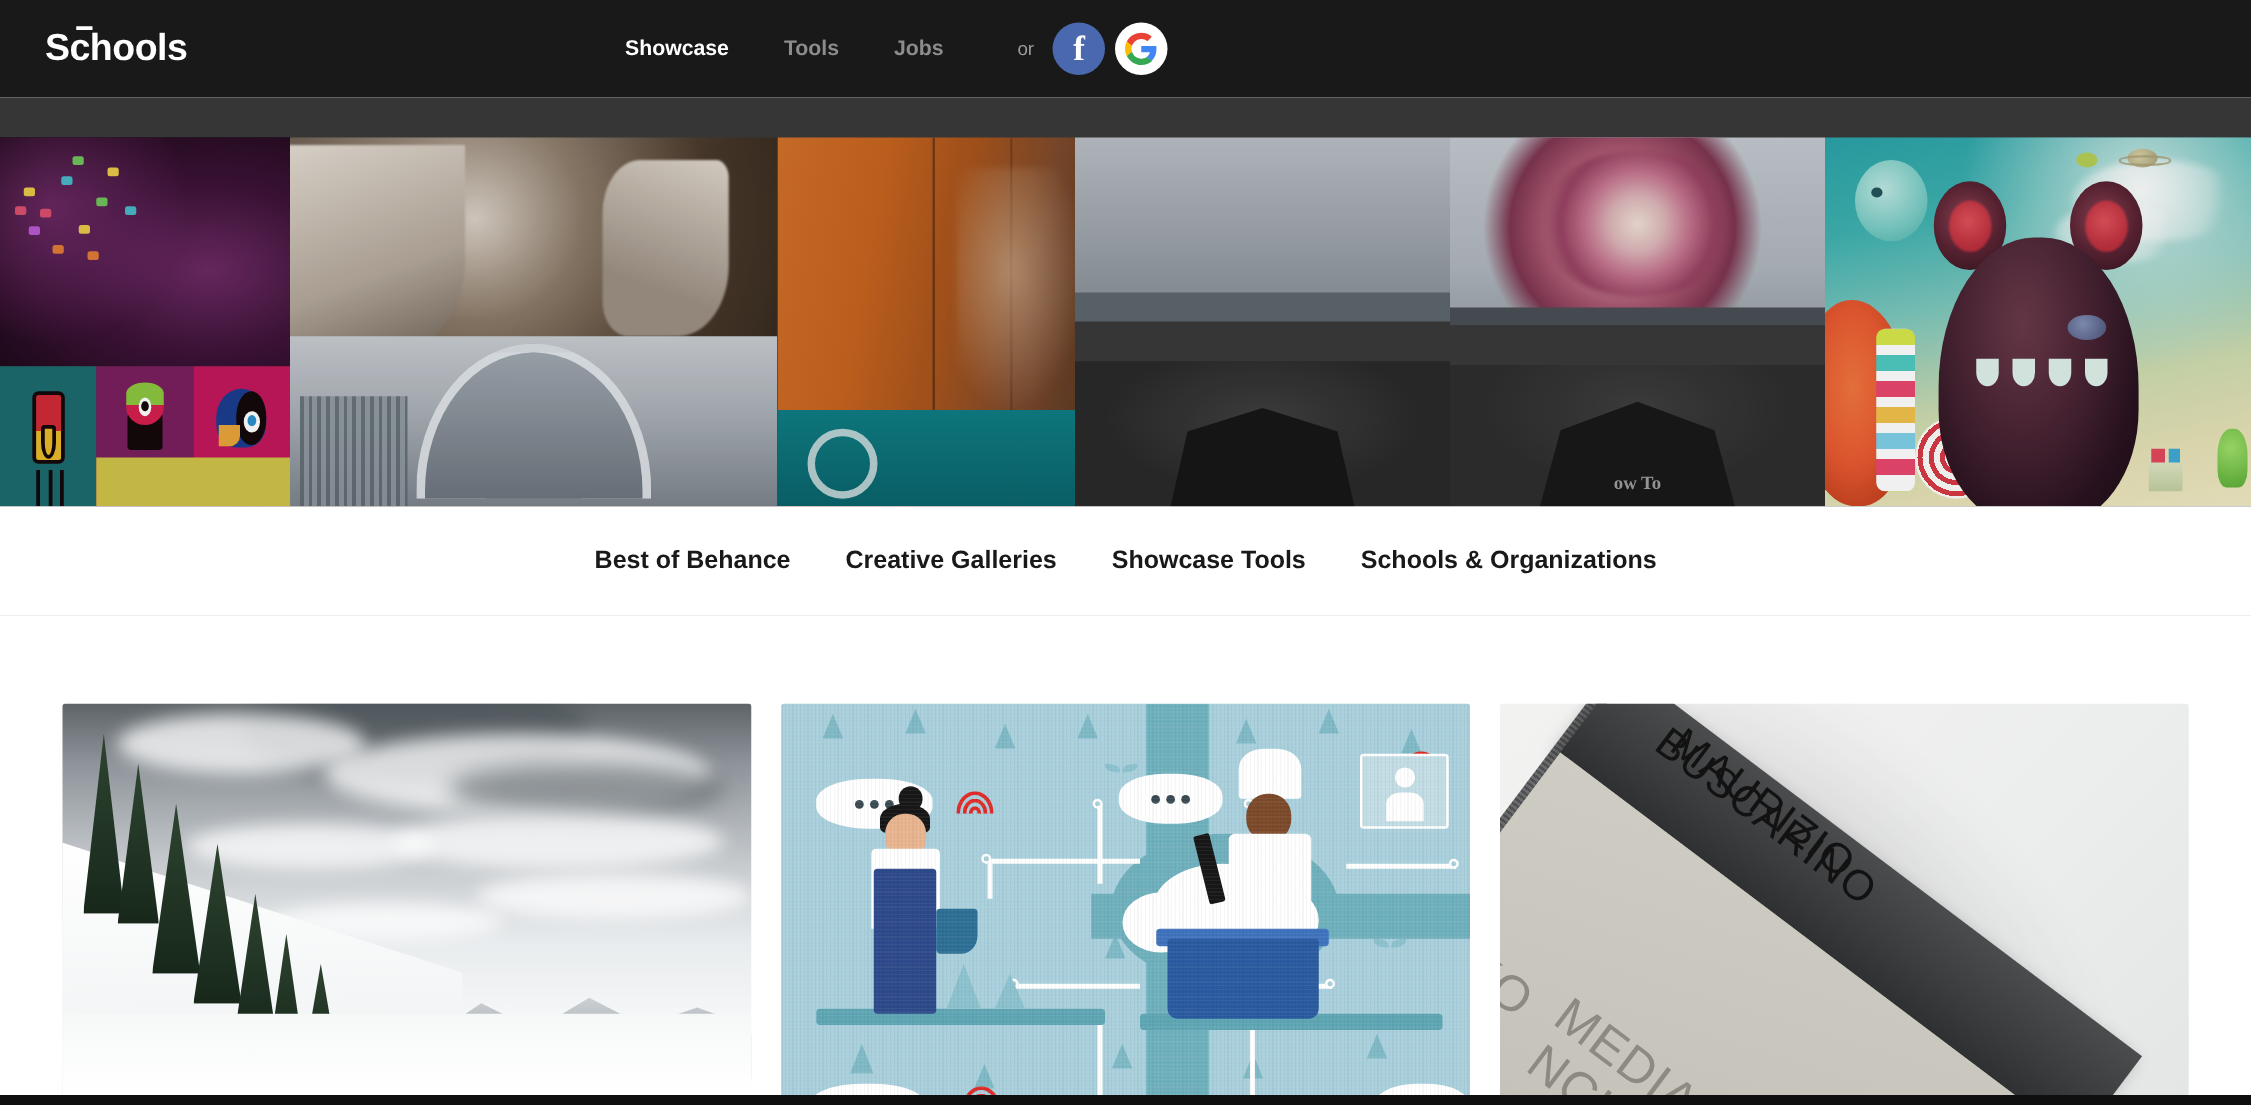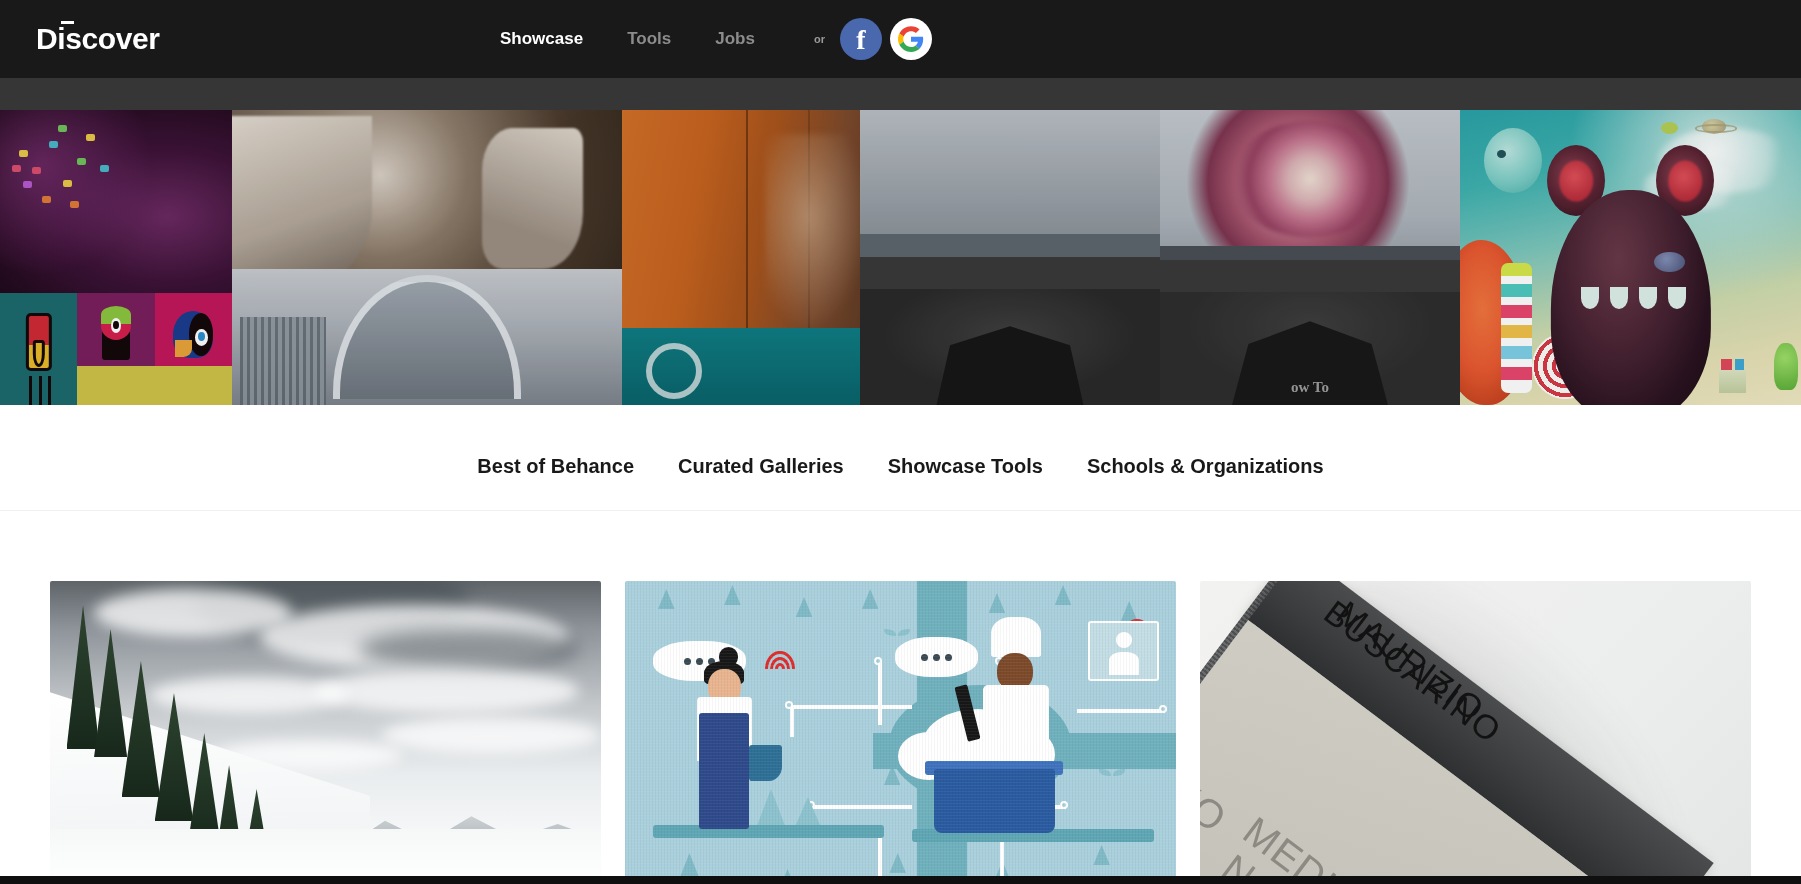--- a/index.html
+++ b/index.html
@@ -67,22 +67,22 @@
     border-radius: 28px;
     height: 44px;
     padding: 0 26px;
     margin-left: 10px;
     cursor: pointer;
     font-family: "Liberation Sans", sans-serif;
     white-space: nowrap;
   }
   #or-text {
     color: #9a9a9a;
-    font-size: 11px;
-    font-weight: 700;
+    font-size: 15px;
+    font-weight: 400;
     margin: 0 15px;
   }
   .social-btn {
     width: 42px; height: 42px;
     border-radius: 50%;
     display: flex;
     align-items: center;
     justify-content: center;
     cursor: pointer;
     margin-right: 8px;
@@ -429,21 +429,20 @@
 
   
   #secondary-nav {
     height: 88px;
     background: #ffffff;
     display: flex;
     align-items: center;
     justify-content: center;
     gap: 0;
     border-bottom: 1px solid #efefef;
-    margin-top: 18px;
   }
   .secondary-link {
     font-size: 20px;
     font-weight: 700;
     color: #191919;
     cursor: pointer;
     margin: 0 22px;
     white-space: nowrap;
   }
 
@@ -698,21 +697,21 @@
     background: #0f0f0f;
   }
 </style>
 </head>
 <body>
 
 <div id="header">
 
   <div id="logo">
     <span class="macron"></span>
-    <span>Discover</span>
+    <span>Schools</span>
   </div>
 
   <div id="center-nav">
     <span class="primary-link active">Showcase</span>
     <span class="primary-link">Tools</span>
     <span class="primary-link">Jobs</span>
 
 
     <span id="or-text">or</span>
 
@@ -852,21 +851,21 @@
       </div>
     </div>
   </div>
 
   <div id="hero-scrim"></div>
 
 </div>
 
 <div id="secondary-nav">
   <span class="secondary-link">Best of Behance</span>
-  <span class="secondary-link">Curated Galleries</span>
+  <span class="secondary-link">Creative Galleries</span>
   <span class="secondary-link">Showcase Tools</span>
   <span class="secondary-link">Schools &amp; Organizations</span>
 </div>
 
 <div id="content">
   <div id="card-grid">
 
     <div class="card" id="card-winter">
       <span class="wdark" style="left:26%;top:-6%;width:50%;height:22%"></span>
       <span class="wcloud" style="left:38%;top:6%;width:56%;height:16%"></span>

